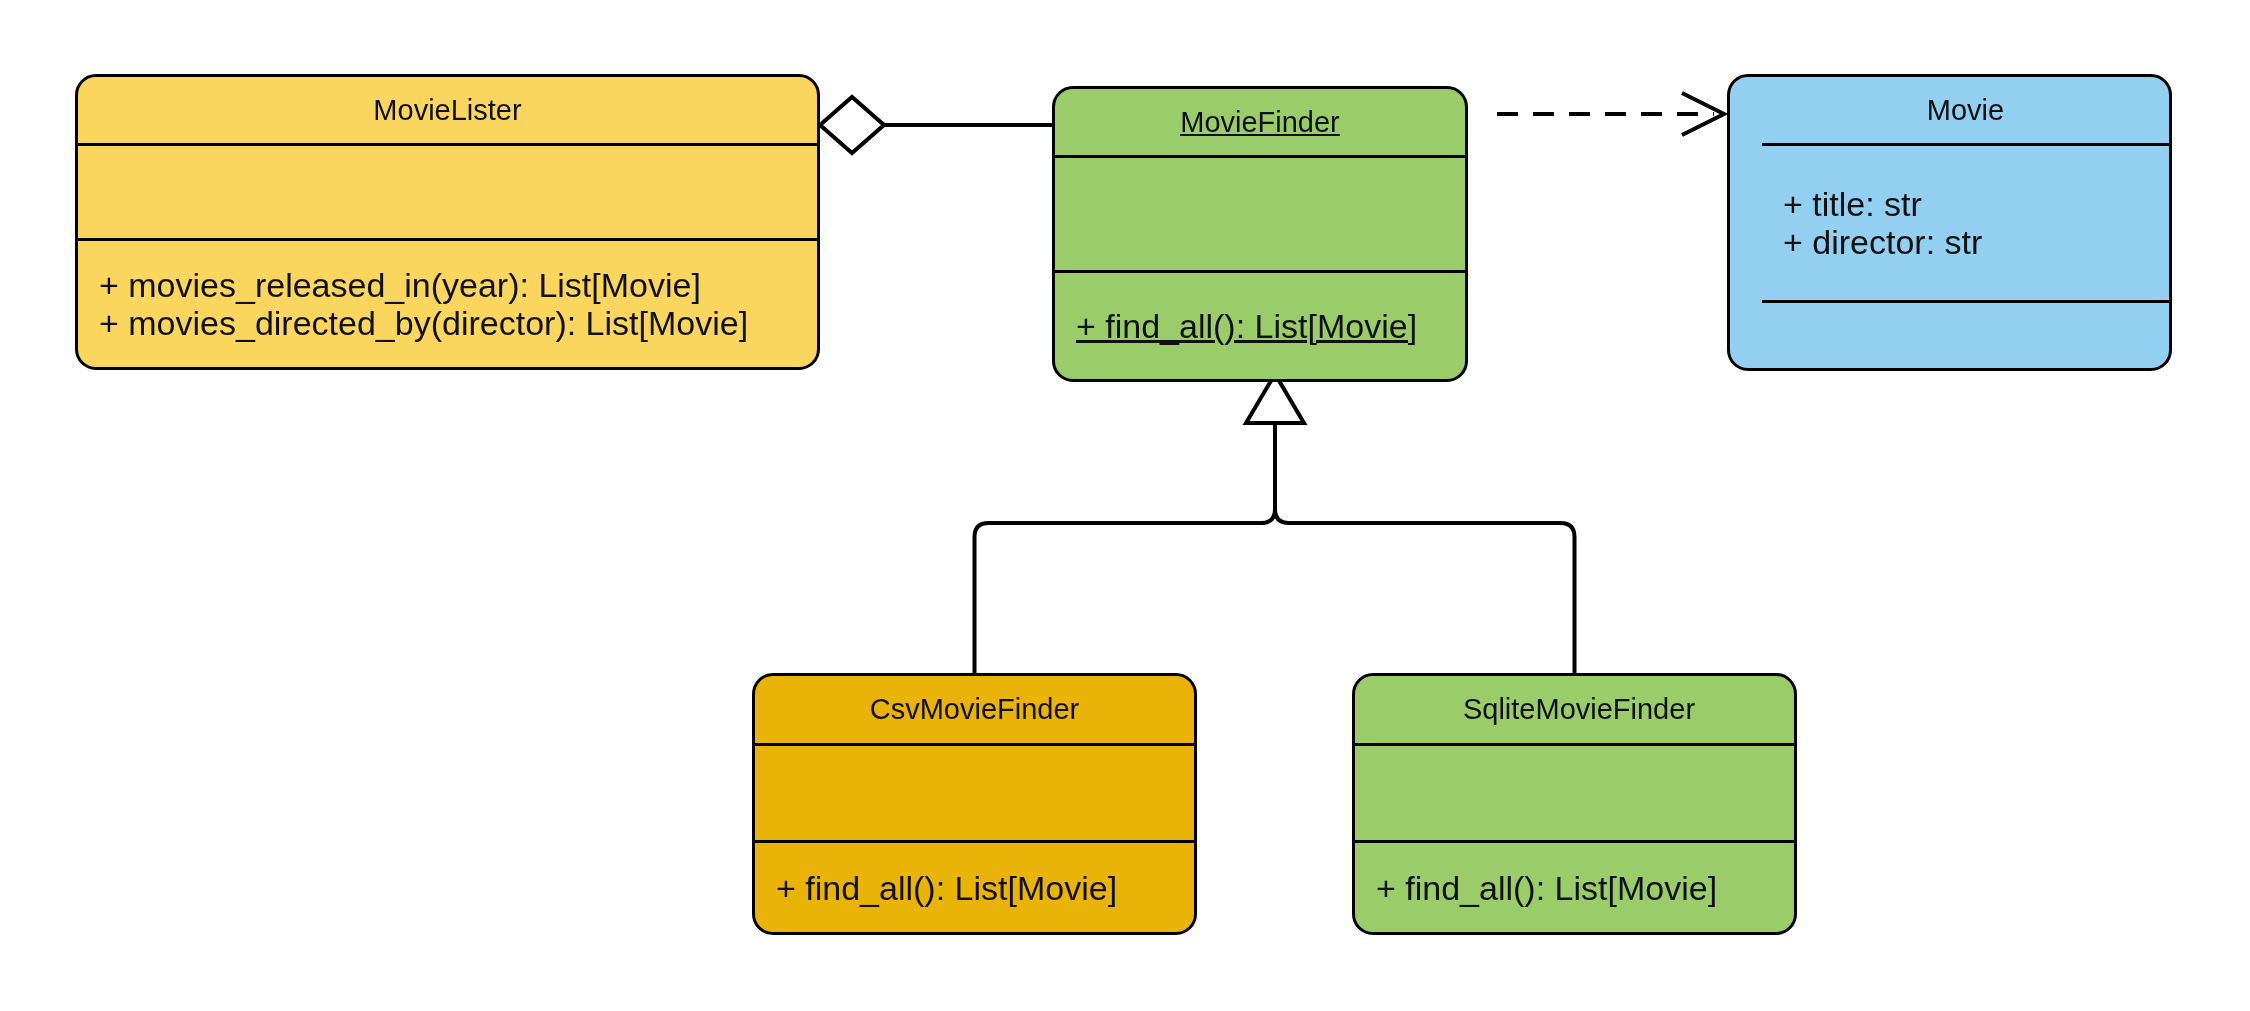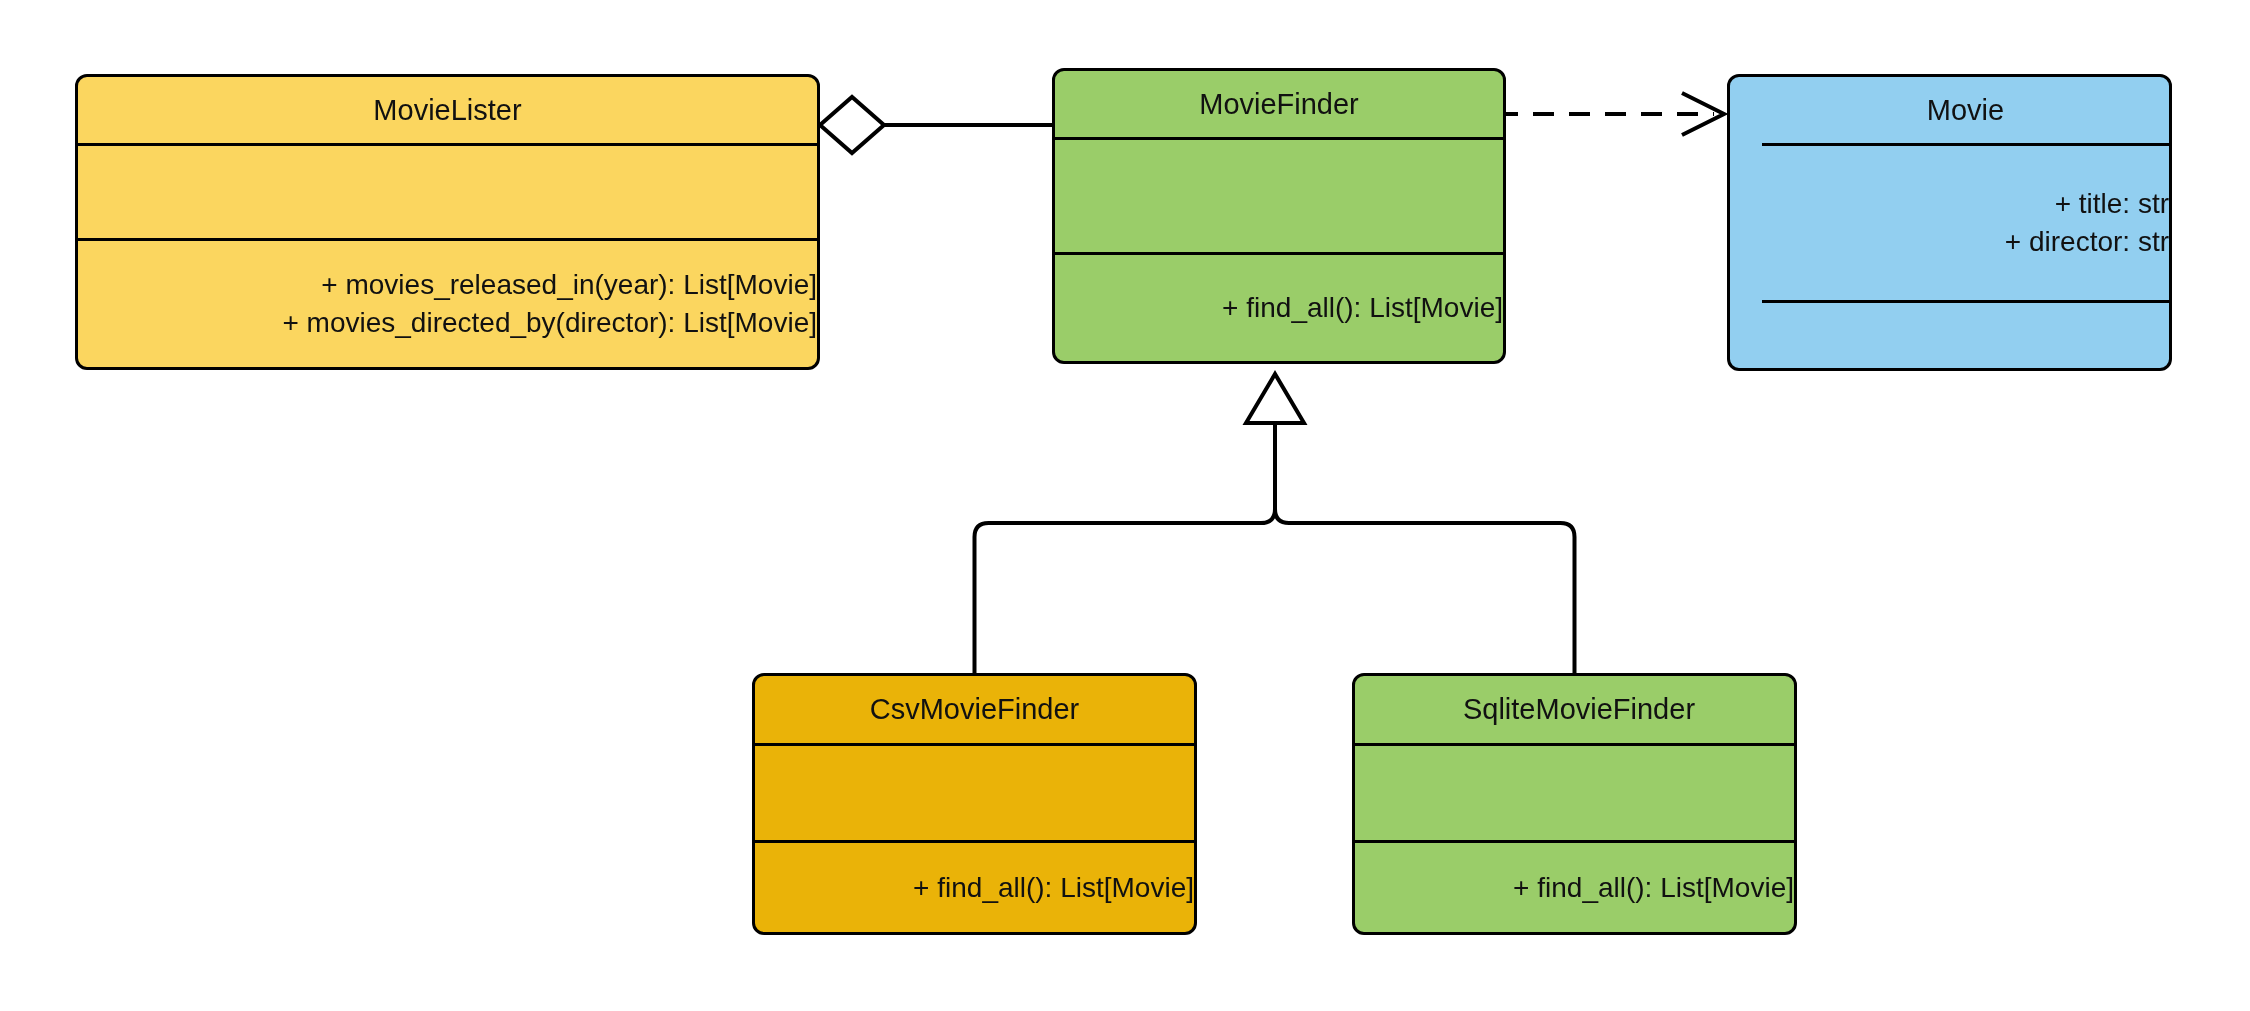--- a/index.html
+++ b/index.html
@@ -9,21 +9,21 @@
     background:#ffffff;
     font-family:"Liberation Sans", sans-serif;
     color:#111;
     overflow:hidden;
   }
   svg.connectors{position:absolute;left:0;top:0;width:2250px;height:1011px;}
   .uml-box{
     position:absolute;
     box-sizing:border-box;
     border:3px solid #000;
-    border-radius:12px;
+    border-radius:21px;
     display:flex;
     flex-direction:column;
   }
   .uml-title{
     box-sizing:border-box;
     display:flex;
     align-items:center;
     justify-content:center;
     font-size:29px;
     height:66px;
@@ -41,29 +41,28 @@
   .uml-methods{
     box-sizing:border-box;
     border-top:3px solid #000;
     display:flex;
     flex-direction:column;
     justify-content:center;
     padding-left:21px;
     flex:1 1 auto;
   }
   .member{
-    font-size:28px;
+    font-size:34px;
     line-height:38px;
     white-space:nowrap;
-    text-align:right;
   }
   
   .b-movielister{left:75px;top:74px;width:745px;height:296px;}
   .b-movielister .uml-attrs{height:95px;}
-  .b-moviefinder{left:1052px;top:68px;width:454px;height:296px;}
+  .b-moviefinder{left:1052px;top:86px;width:416px;height:296px;text-decoration:underline;}
   .b-moviefinder .uml-attrs{height:115px;}
   .b-movie{left:1727px;top:74px;width:445px;height:297px;}
   .b-movie .uml-attrs{height:157px;}
   .b-csv{left:752px;top:673px;width:445px;height:262px;}
   .b-csv .uml-title{height:67px;}
   .b-csv .uml-attrs{height:97px;}
   .b-sqlite{left:1352px;top:673px;width:445px;height:262px;}
   .b-sqlite .uml-title{height:67px;padding-left:9px;}
   .b-sqlite .uml-attrs{height:97px;}
 </style>

